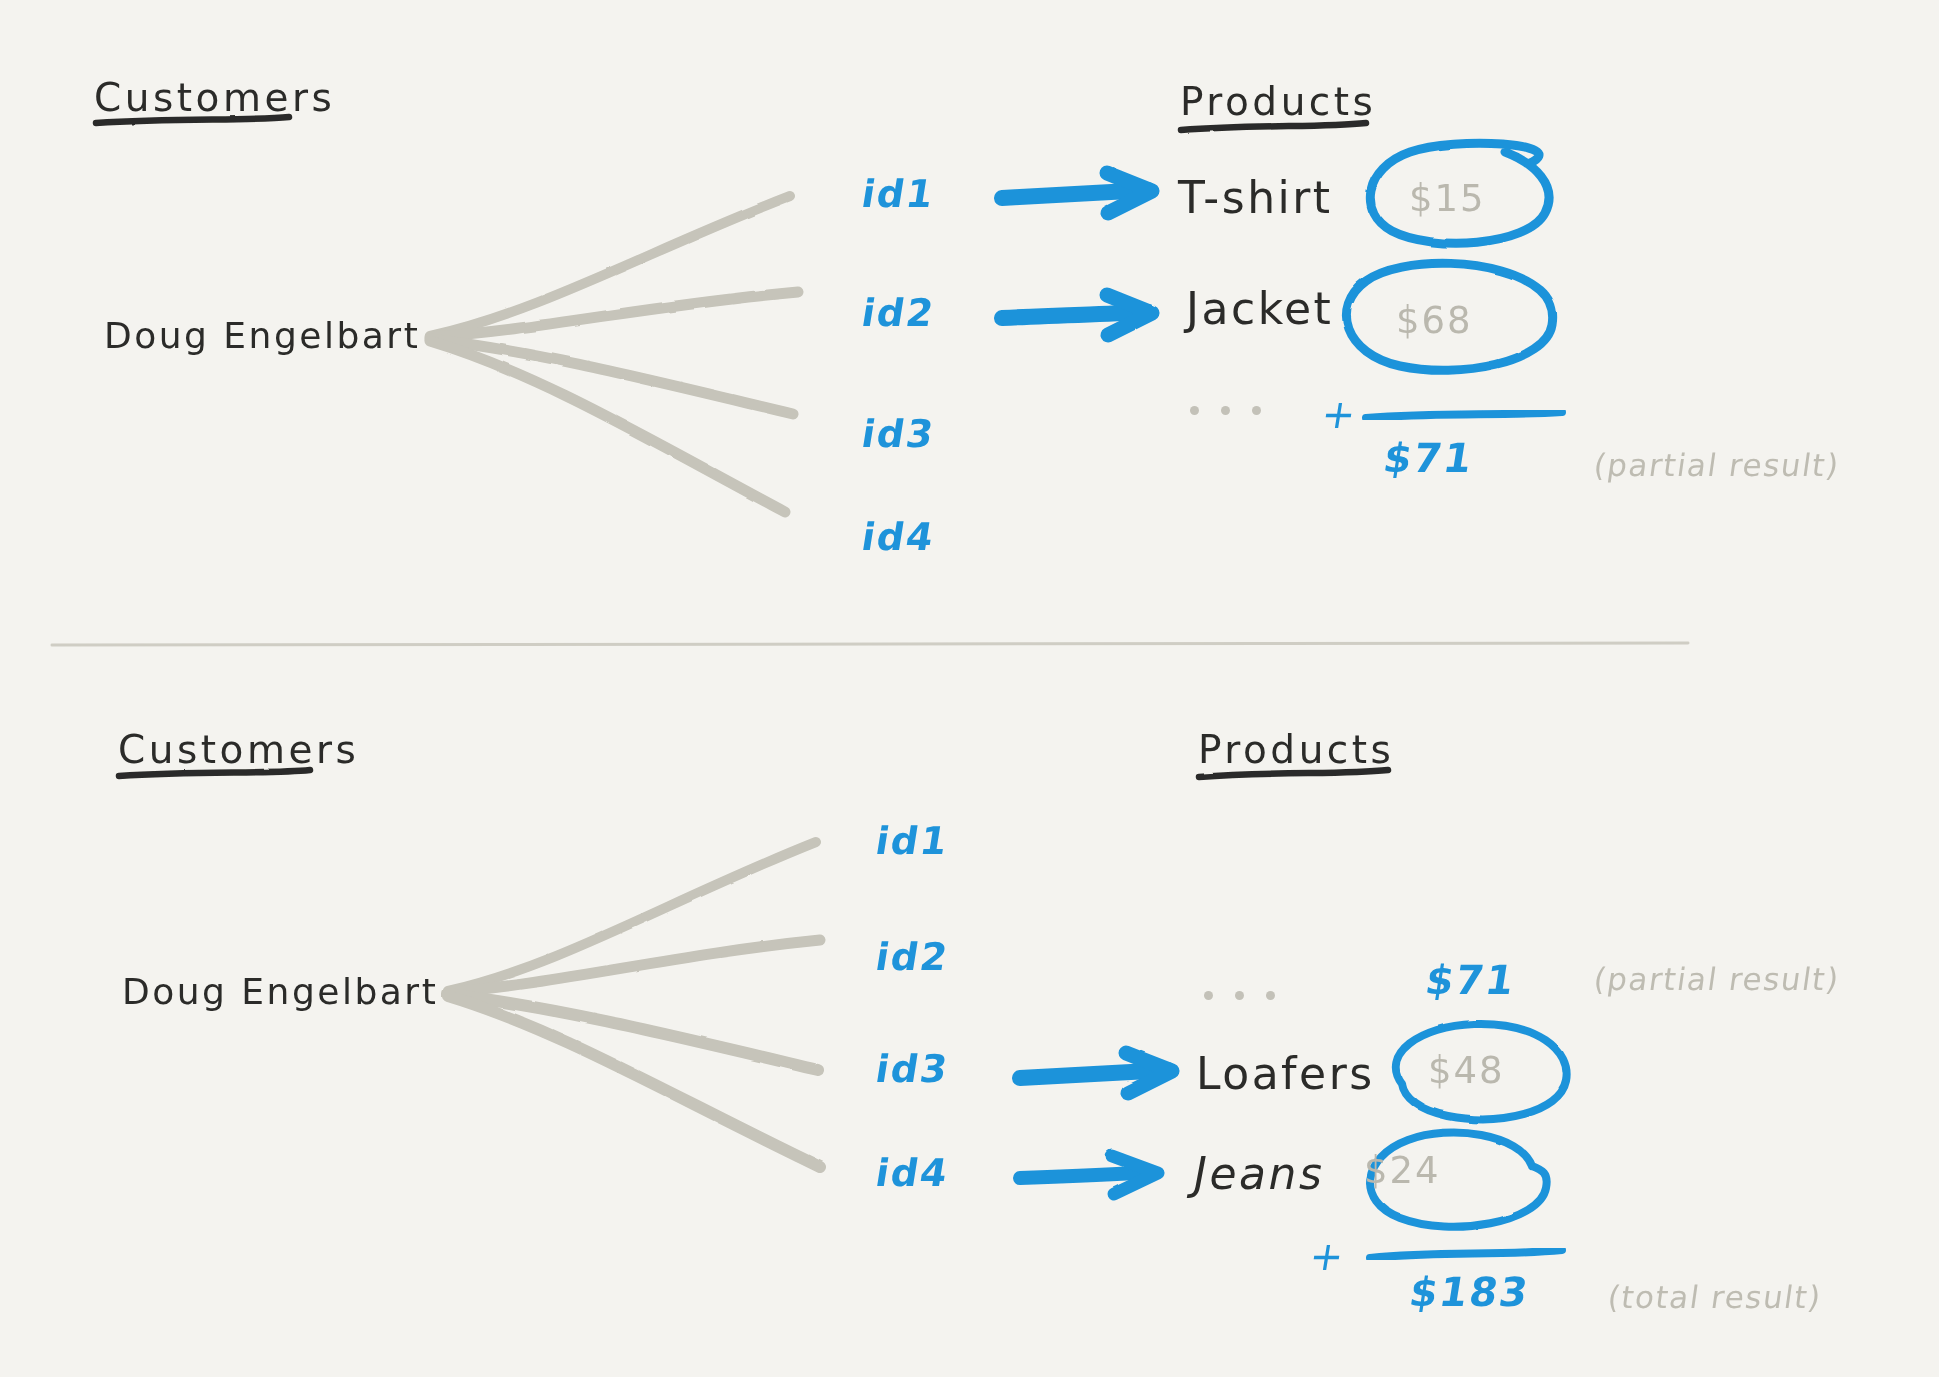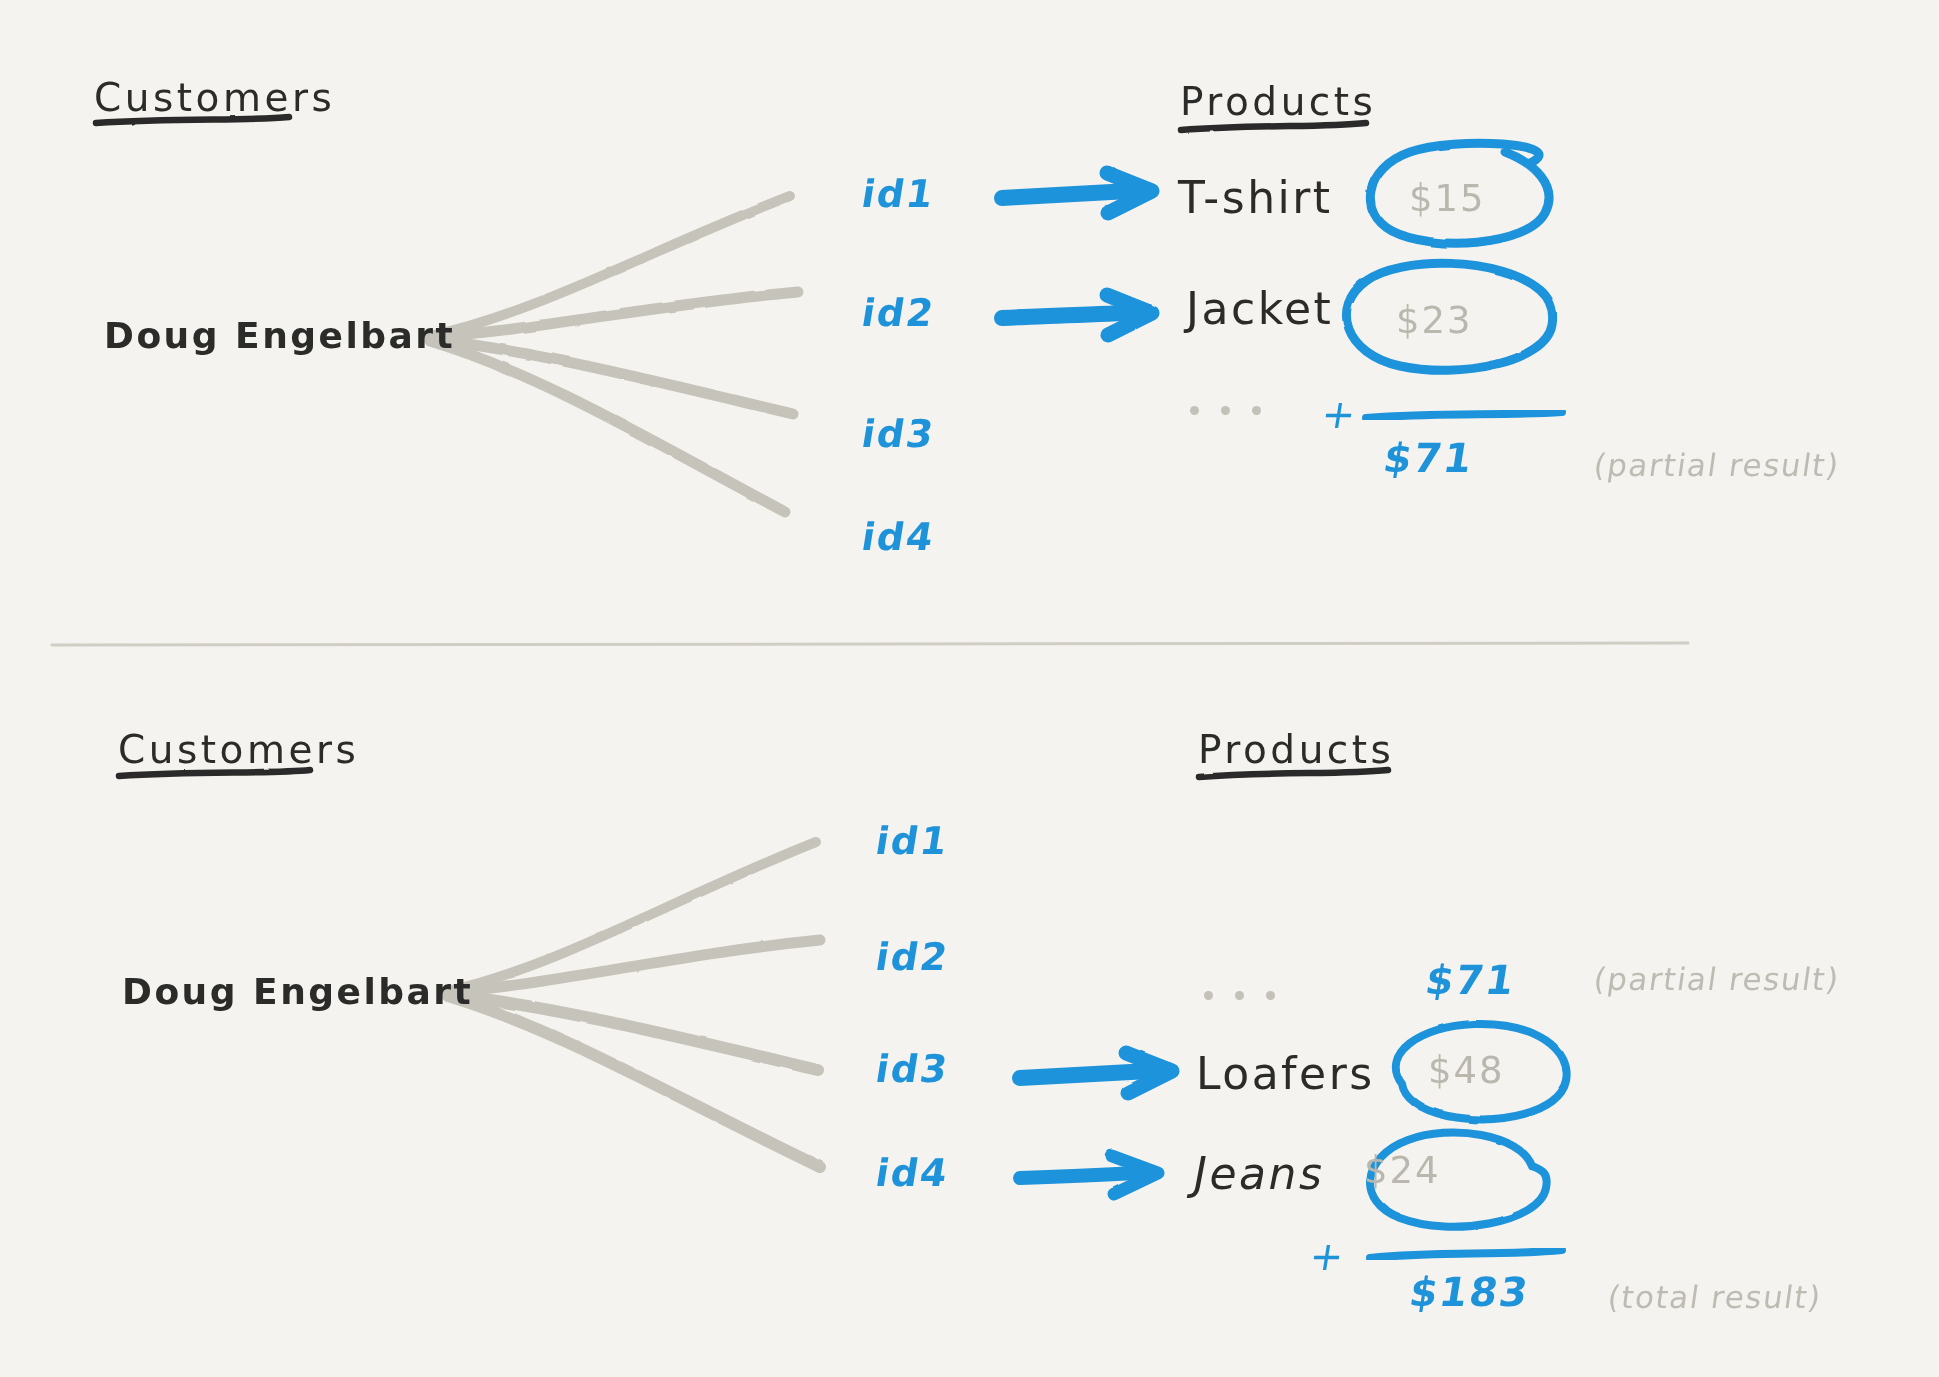--- a/index.html
+++ b/index.html
@@ -58,21 +58,20 @@
     transform: skewX(-8deg);
   }
   .heading {
     font-size: 39px;
     font-weight: 500;
     letter-spacing: 3.5px;
   }
   .name {
     font-size: 36px;
     letter-spacing: 2.5px;
-    font-weight: bold;
   }
   .product {
     font-size: 44px;
     letter-spacing: 2.5px;
   }
   .idlabel {
     font-size: 38px;
     font-weight: 600;
   }
   .price {
@@ -206,21 +205,21 @@
 
   <div class="txt hand-blue idlabel" style="left:862px; top:175px;">id1</div>
   <div class="txt hand-blue idlabel" style="left:862px; top:294px;">id2</div>
   <div class="txt hand-blue idlabel" style="left:862px; top:415px;">id3</div>
   <div class="txt hand-blue idlabel" style="left:862px; top:518px;">id4</div>
 
   <div class="txt hand-dark product" style="left:1178px; top:176px;">T-shirt</div>
   <div class="txt hand-dark product" style="left:1186px; top:287px;">Jacket</div>
 
   <div class="txt hand-gray price" style="left:1409px; top:180px;">$15</div>
-  <div class="txt hand-gray price" style="left:1396px; top:302px;">$23</div>
+  <div class="txt hand-gray price" style="left:1396px; top:302px;">$68</div>
 
   <div class="dots" style="left:1190px; top:400px;">
     <span></span><span></span><span></span>
   </div>
 
   <div class="txt hand-blue plus" style="left:1322px; top:394px;">+</div>
 
   <div class="txt hand-blue sum" style="left:1384px; top:438px;">$71</div>
 
   <div class="txt hand-gray-note note" style="left:1594px; top:450px;">(partial result)</div>

